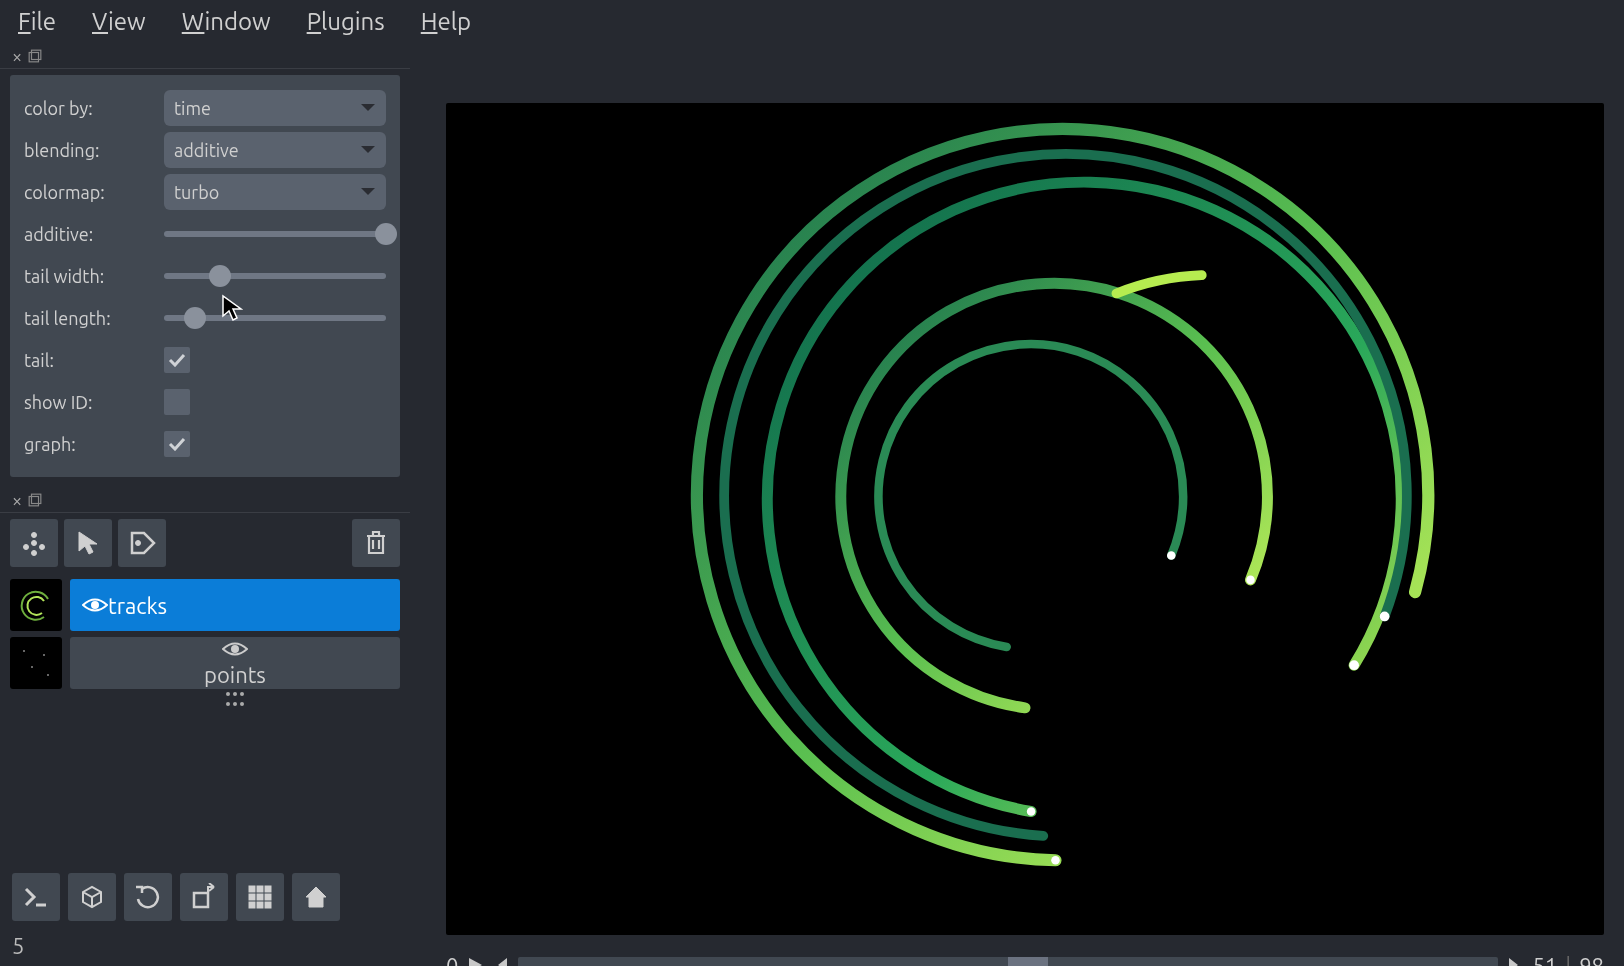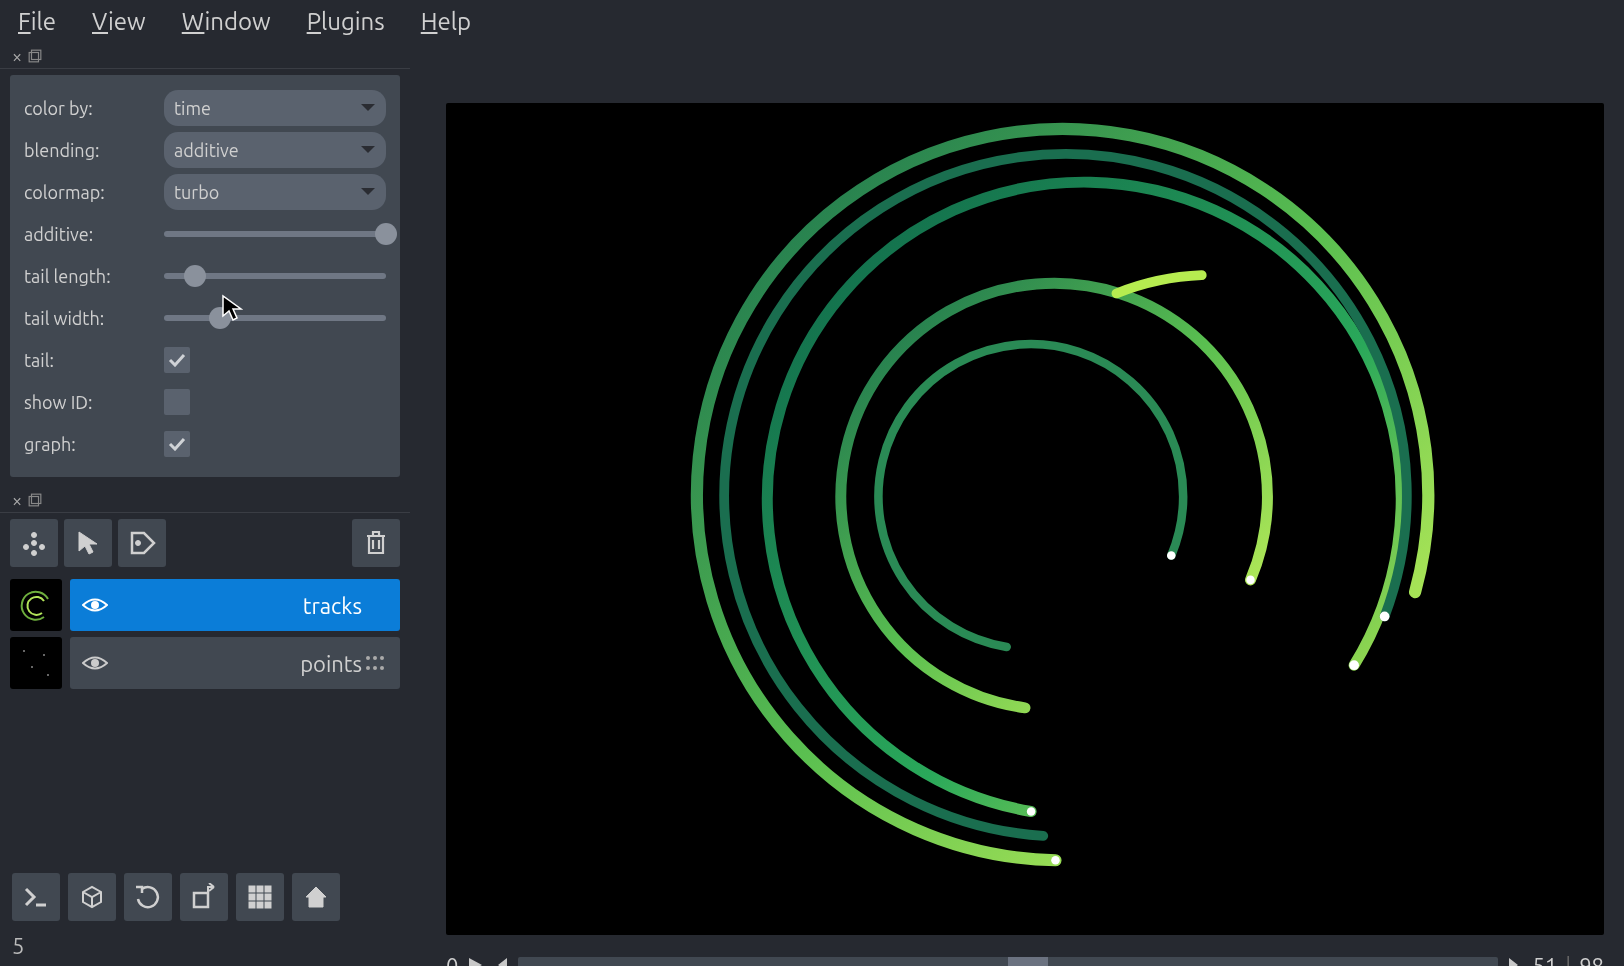--- a/index.html
+++ b/index.html
@@ -54,21 +54,21 @@
 }
 .prop-label { width: 140px; }
 .select {
   flex: 1;
   background: #5a626e;
   height: 36px;
   display: flex;
   align-items: center;
   justify-content: space-between;
   padding: 0 10px;
-  border-radius: 14px;
+  border-radius: 6px;
   cursor: pointer;
 }
 .select svg { width: 16px; height: 10px; fill: #2a2c32; }
 .slider-track {
   flex: 1;
   height: 6px;
   background: #6f7784;
   position: relative;
   border-radius: 3px;
 }
@@ -133,22 +133,22 @@
 }
 .layer-body {
   flex: 1;
   height: 100%;
   display: flex;
   align-items: center;
   padding: 0 12px;
   border-radius: 3px;
 }
 .layer-body.selected { background: #0b7dd8; color: #fff; }
-.layer-body.unselected { background: #414851; }
-.layer-name { flex: 1; text-align: right; }
+.layer-body.unselected { background: #414851; flex-direction: column; }
+.layer-name { flex: 1; text-align: left; }
 .eye-icon svg { width: 26px; height: 18px; }
 .bottom-toolbar {
   display: flex;
   gap: 8px;
   padding: 10px 12px;
 }
 .status-bar {
   padding: 2px 12px 8px 12px;
   font-size: 22px;
   color: #bbb;
@@ -245,29 +245,29 @@
             </svg>
         </div>
       </div>
       <div class="prop-row">
         <div class="prop-label">additive:</div>
         <div class="slider-track">
           <div class="slider-thumb" id="thumb-opacity" style="left: 100%;"></div>
         </div>
       </div>
       <div class="prop-row">
+        <div class="prop-label">tail width:</div>
+        <div class="slider-track">
+          <div class="slider-thumb" id="thumb-tail-width" style="left: 25%;"></div>
+        </div>
+      </div>
+      <div class="prop-row">
         <div class="prop-label">tail length:</div>
         <div class="slider-track">
           <div class="slider-thumb" id="thumb-tail-length" style="left: 14%;"></div>
-        </div>
-      </div>
-      <div class="prop-row">
-        <div class="prop-label">tail width:</div>
-        <div class="slider-track">
-          <div class="slider-thumb" id="thumb-tail-width" style="left: 25%;"></div>
         </div>
       </div>
       <div class="prop-row">
         <div class="prop-label">tail:</div>
         <div class="checkbox">
           <svg id="check-tail" viewBox="0 0 18 14" style="display: block;">
               <path d="M2 7 L7 12 L16 2"></path>
             </svg>
         </div>
       </div>

